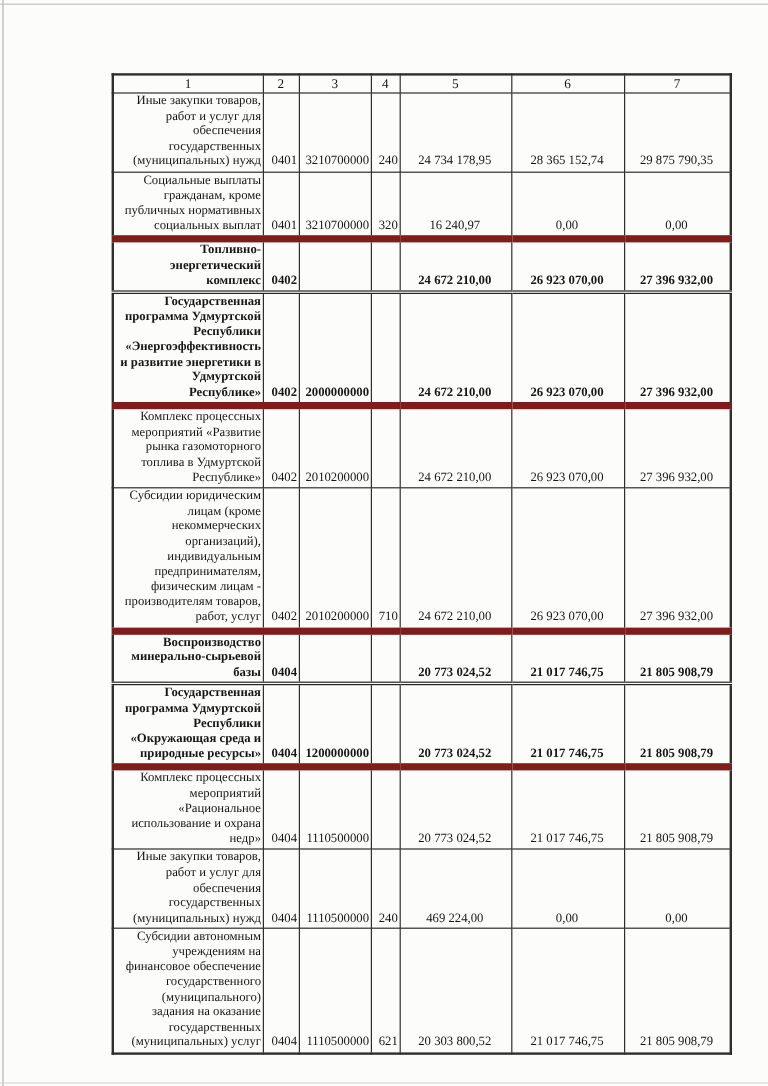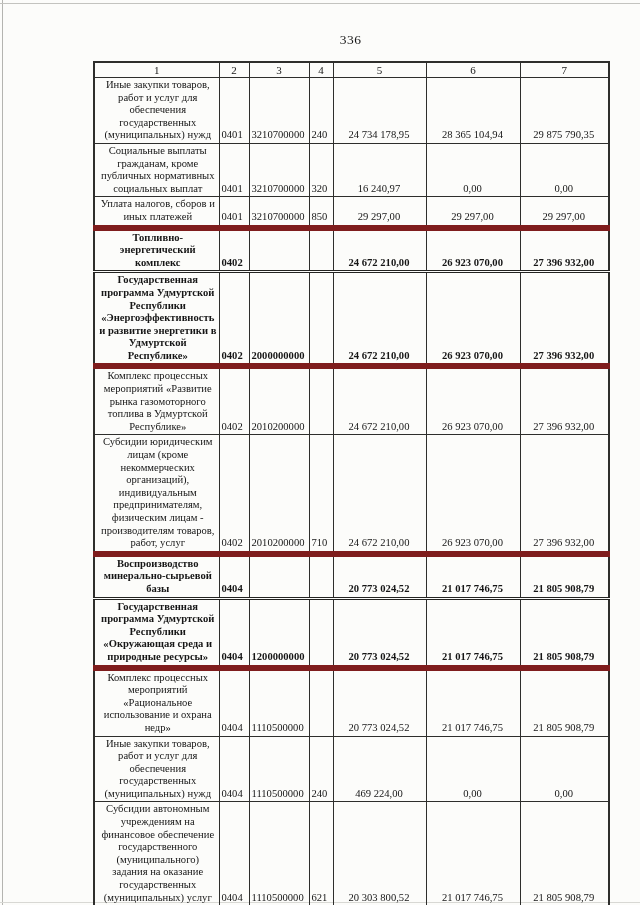--- a/index.html
+++ b/index.html
@@ -38,25 +38,25 @@
     font-weight: normal; text-align: center;
     height: 14px; padding: 0; font-size: 11px;
     vertical-align: middle;
   }
   td {
     vertical-align: bottom;
     padding: 1px 3px 1px 3px;
   }
   td.c-name {
     vertical-align: top;
-    text-align: center;
+    text-align: right;
     white-space: pre-line;
     padding-left: 3px; padding-right: 1px;
   }
-  td.c-razdel, td.c-csr, td.c-vr { text-align: left; padding-left: 2px; padding-right: 1px; }
+  td.c-razdel, td.c-csr, td.c-vr { text-align: right; padding-left: 2px; padding-right: 1px; }
   td.c-y1, td.c-y2, td.c-y3 { text-align: center; padding-right: 4px; }
   tr.bold td { font-weight: bold; }
   tr.sep-solid td { border-top: 6px solid #7f1d1d; }
   tr.sep-double td { border-top: 3px double #232321; }
 
   col.w-name { width: 125px; }
   col.w-razdel { width: 30px; }
   col.w-csr { width: 60px; }
   col.w-vr { width: 24px; }
   col.w-y1 { width: 93px; }
@@ -64,21 +64,20 @@
   col.w-y3 { width: 89px; }
 </style>
 </head>
 <body>
 
 <div class="page">
   <div class="edge-left"></div>
   <div class="edge-top"></div>
   <div class="edge-bottom"></div>
 
-  <div class="page-number">336</div>
 
   <table class="budget">
     <colgroup>
       <col class="w-name">
         <col class="w-razdel">
         <col class="w-csr">
         <col class="w-vr">
       <col class="w-y1">
         <col class="w-y2">
         <col class="w-y3">
@@ -98,45 +97,35 @@
         <tr>
           <td class="c-name">Иные закупки товаров,
 работ и услуг для
 обеспечения
 государственных
 (муниципальных) нужд</td>
           <td class="c-razdel">0401</td>
           <td class="c-csr">3210700000</td>
           <td class="c-vr">240</td>
           <td class="c-y1">24 734 178,95</td>
-          <td class="c-y2">28 365 104,94</td>
+          <td class="c-y2">28 365 152,74</td>
           <td class="c-y3">29 875 790,35</td>
         </tr>
         <tr>
           <td class="c-name">Социальные выплаты
 гражданам, кроме
 публичных нормативных
 социальных выплат</td>
           <td class="c-razdel">0401</td>
           <td class="c-csr">3210700000</td>
           <td class="c-vr">320</td>
           <td class="c-y1">16 240,97</td>
           <td class="c-y2">0,00</td>
           <td class="c-y3">0,00</td>
         </tr>
-        <tr>
-          <td class="c-name">Уплата налогов, сборов и
-иных платежей</td>
-          <td class="c-razdel">0401</td>
-          <td class="c-csr">3210700000</td>
-          <td class="c-vr">850</td>
-          <td class="c-y1">29 297,00</td>
-          <td class="c-y2">29 297,00</td>
-          <td class="c-y3">29 297,00</td>
-        </tr>
         <tr class="bold sep-solid">
           <td class="c-name">Топливно-
 энергетический
 комплекс</td>
           <td class="c-razdel">0402</td>
           <td class="c-csr"></td>
           <td class="c-vr"></td>
           <td class="c-y1">24 672 210,00</td>
           <td class="c-y2">26 923 070,00</td>
           <td class="c-y3">27 396 932,00</td>

